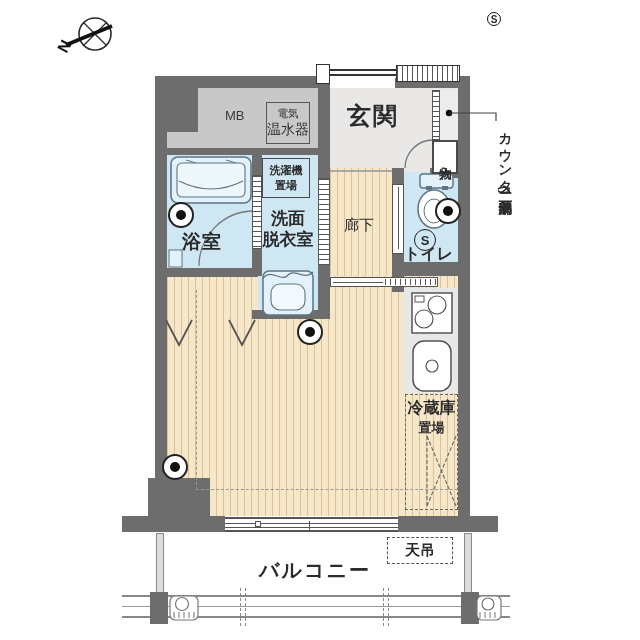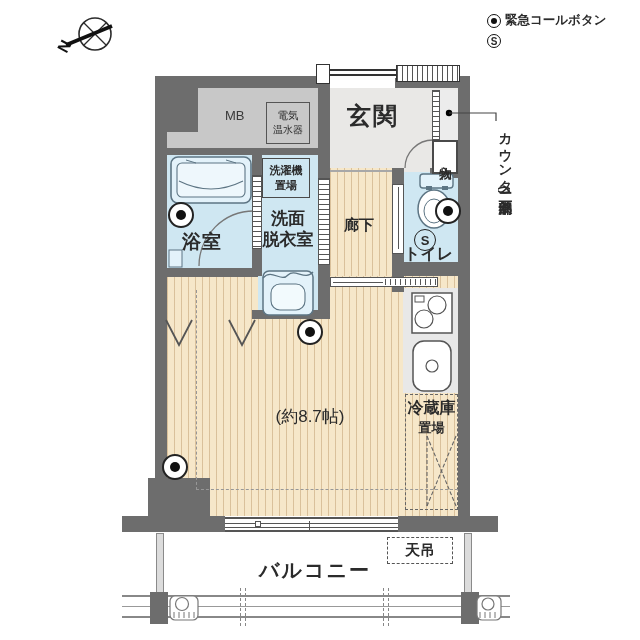--- a/index.html
+++ b/index.html
@@ -49,26 +49,20 @@
   <svg style="left:50px;top:4px;" width="80" height="62" viewBox="0 0 80 62">
     <circle cx="45" cy="30" r="16" fill="#fff" stroke="#2b2b2b" stroke-width="1.6"></circle>
     <line x1="34" y1="19" x2="56" y2="41" stroke="#2b2b2b" stroke-width="1.2"></line>
     <line x1="56" y1="19" x2="34" y2="41" stroke="#2b2b2b" stroke-width="1.2"></line>
     <line x1="16" y1="41" x2="62" y2="22" stroke="#111" stroke-width="3.6"></line>
     <text x="8" y="48" font-size="16" font-weight="bold" transform="rotate(-62 14 42)" fill="#111">N</text>
   </svg>
 
   <div class="abs" style="left:487px;top:12px;z-index:7;">
     <div class="legend-row">
-      <span class="legend-ic">
-          <span class="d"></span>
-        </span>
-      <span class="legend-t">緊急コールボタン</span>
-    </div>
-    <div class="legend-row">
       <span class="legend-ic s">S</span>
     </div>
   </div>
 
   <div class="floor meter" style="left:167px;top:88px;width:151px;height:62px;"></div>
   <div class="floor tile" style="left:330px;top:88px;width:128px;height:84px;"></div>
   <div class="floor wood" style="left:330px;top:168px;width:73px;height:112px;"></div>
   <div class="floor wood" style="left:160px;top:276px;width:298px;height:240px;"></div>
   <div class="floor water" style="left:167px;top:155px;width:85px;height:115px;"></div>
   <div class="floor water" style="left:258px;top:155px;width:60px;height:157px;"></div>
@@ -114,21 +108,21 @@
   <div class="doorstrip" style="left:330px;top:277px;width:108px;height:10px;">
     <div style="position:absolute;left:2px;top:4px;width:50px;height:1px;background:#555;"></div>
     <div class="hatch-h" style="position:absolute;left:54px;top:1px;width:51px;height:6px;"></div>
   </div>
 
   <div class="abs" style="left:330px;top:170px;width:62px;height:2px;background:#a8a8a8;z-index:3;"></div>
 
 
   <div class="box" style="left:266px;top:102px;width:44px;height:42px;background:var(--meter);border-width:1px;border-color:#555;display:flex;flex-direction:column;align-items:center;justify-content:center;">
     <span style="font-size:10.5px;">電気</span>
-    <span style="font-size:10px;">温水器</span>
+    <span style="font-size:14px;">温水器</span>
   </div>
 
   <div class="box" style="left:262px;top:158px;width:48px;height:40px;background:var(--water);border-width:1.5px;border-color:#4a4a4a;display:flex;flex-direction:column;align-items:center;justify-content:center;">
     <span style="font-size:11px;font-weight:600;">洗濯機</span>
     <span style="font-size:11px;font-weight:600;">置場</span>
   </div>
 
   <div class="abs" style="left:405px;top:394px;width:53px;height:116px;border:1.5px dashed #666;box-sizing:border-box;z-index:3;">
     <div class="c" style="margin-top:3px;">
       <div style="font-size:16px;font-weight:600;">冷蔵庫</div>
@@ -245,19 +239,18 @@
     <span style="font-size:15px;font-weight:600;">天吊</span>
   </div>
 
   <div class="lbl" style="left:225px;top:108px;font-size:13px;color:#3a3a3a;">MB</div>
   <div class="lbl" style="left:347px;top:101px;font-size:24px;font-weight:bold;letter-spacing:2px;">玄関</div>
   <div class="lbl c" style="left:182px;top:230px;font-size:19px;font-weight:600;letter-spacing:1px;">浴室</div>
   <div class="lbl c" style="left:256px;top:208px;width:64px;font-size:17px;font-weight:600;">
     <div>洗面</div>
     <div>脱衣室</div>
   </div>
-  <div class="lbl" style="left:344px;top:216px;font-size:15px;font-weight:700;">廊下</div>
+  <div class="lbl" style="left:344px;top:216px;font-size:15px;font-weight:400;">廊下</div>
   <div class="lbl c" style="left:404px;top:244px;width:34px;font-size:16px;font-weight:600;">トイレ</div>
-  <div class="lbl c" style="left:180px;top:406px;width:260px;font-size:17px;">(約8.7帖)</div>
   <div class="lbl c" style="left:200px;top:558px;width:230px;font-size:20px;font-weight:600;letter-spacing:2px;">バルコニー</div>
   <div class="lbl vtext" style="left:496px;top:124px;height:190px;font-size:13.5px;font-weight:600;">カウンター(下部収納)</div>
 
 </div>
 
 </body></html>

